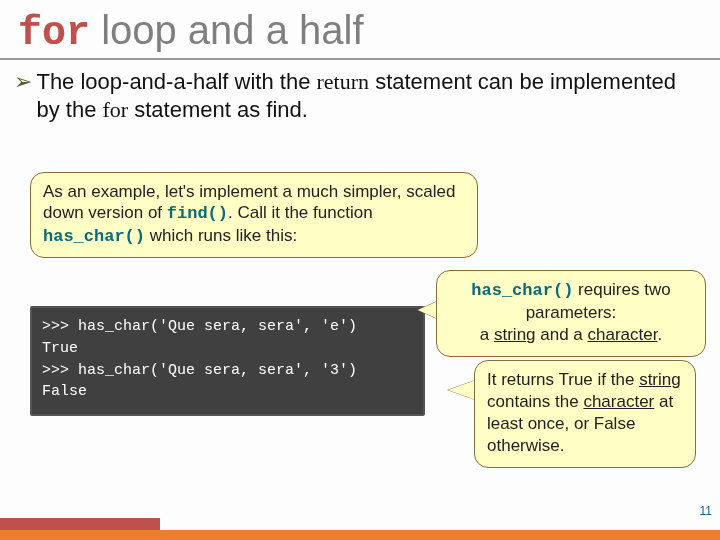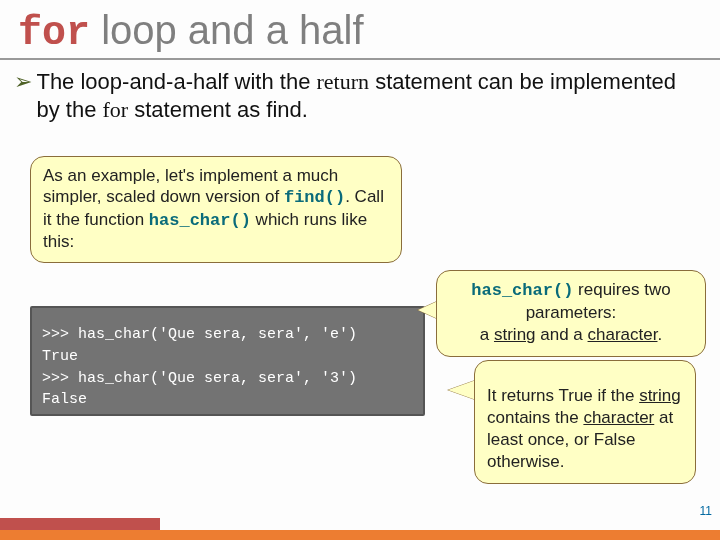--- a/index.html
+++ b/index.html
@@ -31,43 +31,43 @@
   }
   .chevron {
     color: #4f6228;
     margin-right: 4px;
     font-size: 22px;
   }
   .bullet-text .mono { font-family: Liberation Serif, serif; }
   .callout1 {
     position: absolute;
     left: 30px;
-    top: 156px;
-    width: 372px;
+    top: 172px;
+    width: 448px;
     background: #ffffc5;
     border: 1.5px solid #8a6d3b;
     border-radius: 14px;
     padding: 8px 12px 10px 12px;
     font-size: 17px;
     line-height: 1.25;
     color: #222;
   }
   .callout1 .mono, .callout2 .mono, .callout3 .mono { font-family: 'Courier New', monospace; color: #0a6b7a; font-weight: bold; }
   .codebox {
     position: absolute;
     left: 30px;
     top: 306px;
     width: 395px;
     height: 110px;
-    background: #737373;
+    background: #404040;
     border: 2px solid #555;
     color: #fff;
     font-family: 'Courier New', monospace;
     font-size: 15px;
-    padding: 16px 10px;
+    padding: 8px 10px;
     line-height: 1.45;
     border-radius: 2px;
     white-space: pre;
   }
   .callout2 {
     position: absolute;
     left: 436px;
     top: 270px;
     width: 270px;
     background: #ffffc5;
@@ -91,21 +91,21 @@
     filter: drop-shadow(-1px 0 0 #8a6d3b);
   }
   .callout3 {
     position: absolute;
     left: 474px;
     top: 360px;
     width: 222px;
     background: #ffffc5;
     border: 1.5px solid #8a6d3b;
     border-radius: 14px;
-    padding: 24px 12px 10px 12px;
+    padding: 8px 12px 10px 12px;
     font-size: 17px;
     line-height: 1.3;
     color: #222;
   }
   .callout3-tail {
     position: absolute;
     left: 448px;
     top: 380px;
     width: 0; height: 0;
     border-top: 10px solid transparent;

